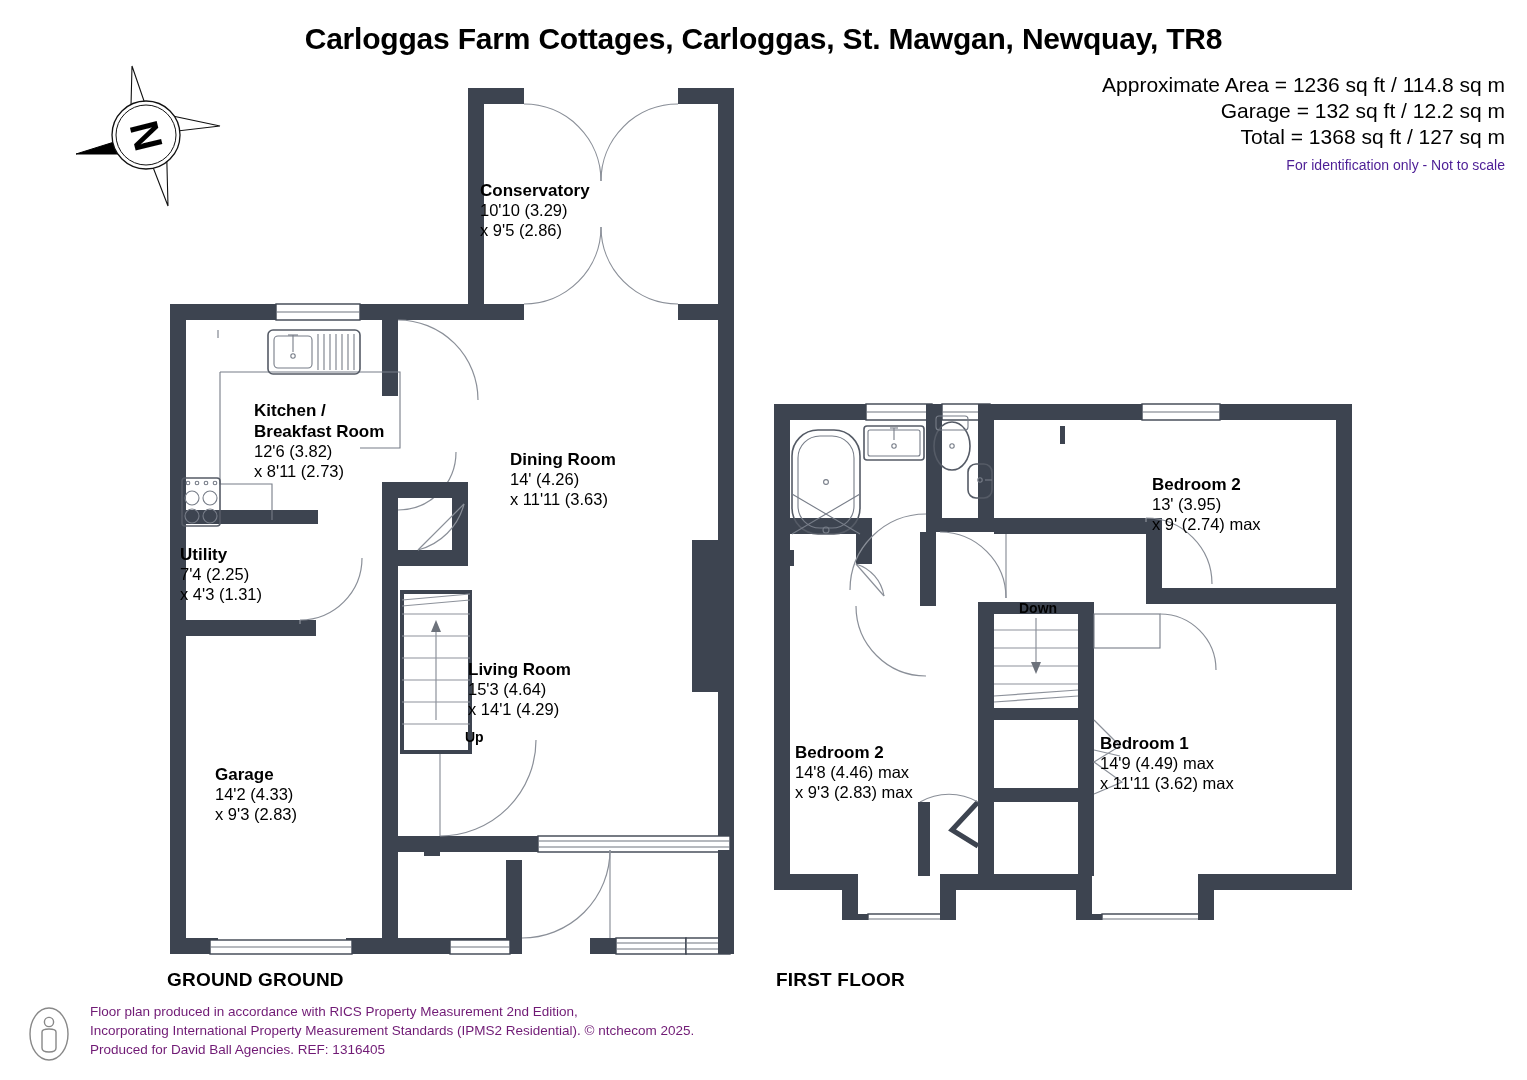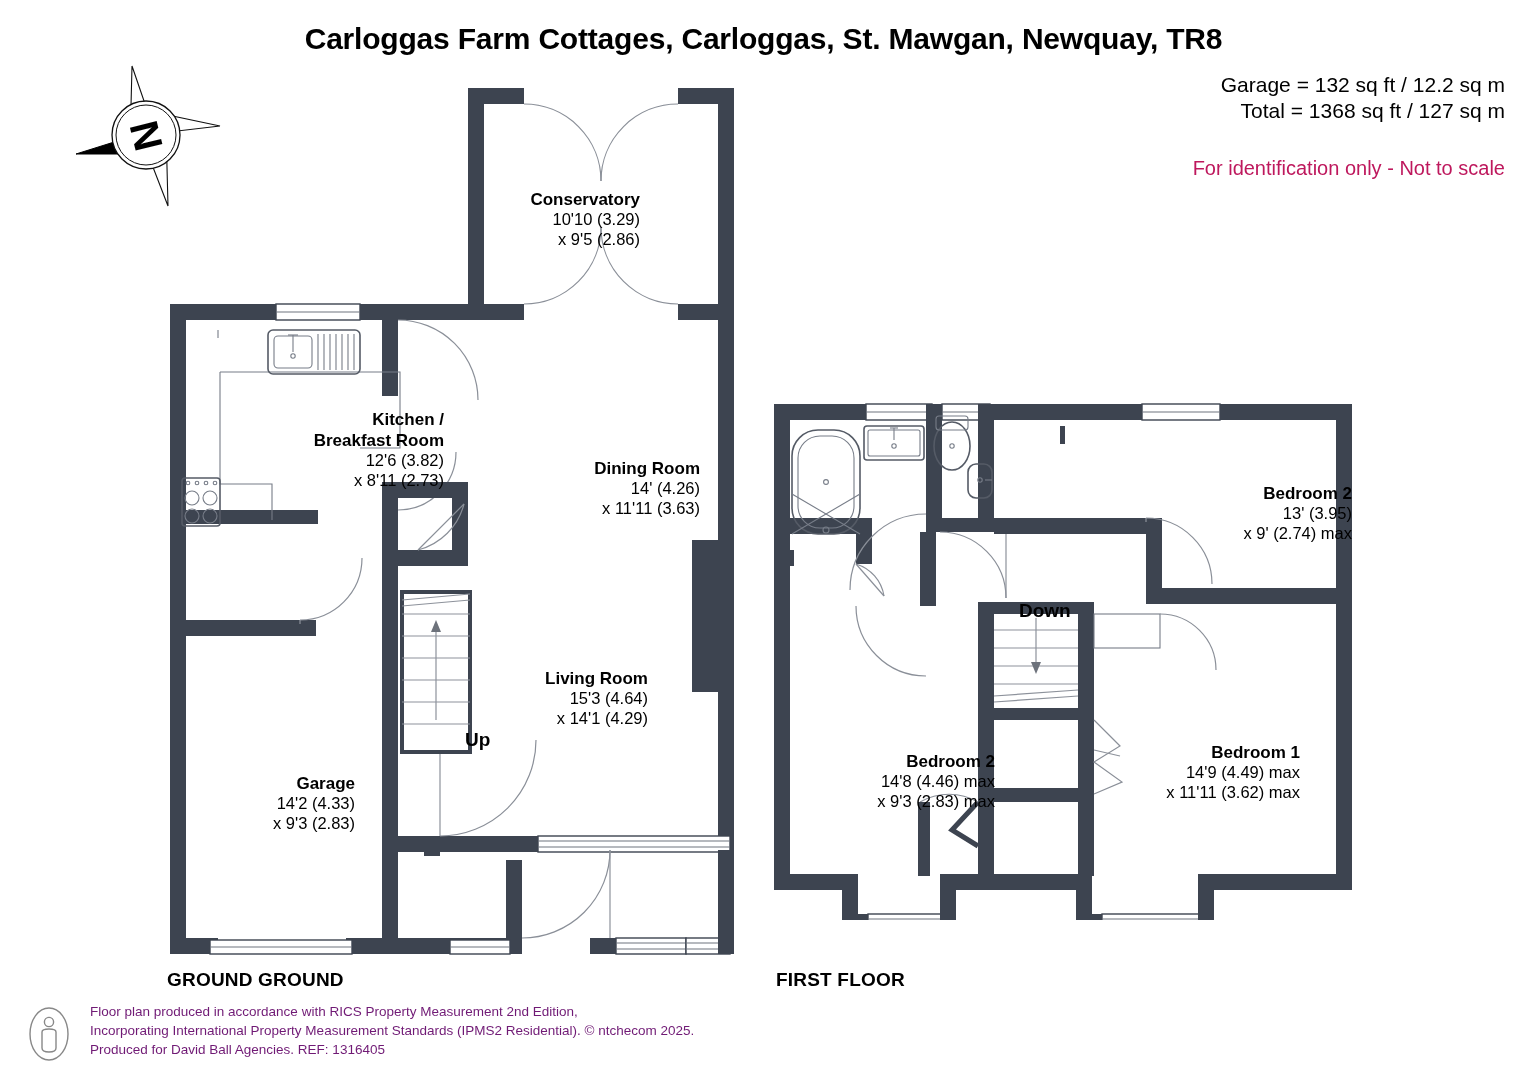--- a/index.html
+++ b/index.html
@@ -14,43 +14,42 @@
     font-size:30px;font-weight:bold;letter-spacing:-0.2px;
     font-family:"Liberation Sans", sans-serif;
   }
   .areas{
     position:absolute;right:22px;top:72px;text-align:right;
     font-size:21px;line-height:26px;font-family:"Liberation Sans", sans-serif;
   }
   .areas div{white-space:nowrap;}
   .notscale{
     position:absolute;right:22px;top:157px;text-align:center;
-    font-size:20px;font-family:"Liberation Sans", sans-serif;color:#be185d;
+    font-size:14px;font-family:"Liberation Sans", sans-serif;color:#4c1d95;
   }
 
   
   .compass{position:absolute;left:70px;top:58px;width:160px;height:155px;}
 
   
   .plan{position:absolute;}
   #ground-plan{left:150px;top:80px;}
   #first-plan{left:760px;top:390px;}
 
   
   .rlabel{
-    position:absolute;text-align:right;line-height:19.5px;
+    position:absolute;text-align:left;line-height:19.5px;
     font-size:16.5px;font-family:"Liberation Sans", sans-serif;
     white-space:nowrap;
-    margin-top:9px;
   }
   .rlabel .rn{font-weight:bold;font-size:17px;display:block;line-height:21px;}
   .rlabel .rd{display:block;}
 
   .stairlabel{
-    position:absolute;font-size:19px;font-weight:bold;
+    position:absolute;font-size:14px;font-weight:bold;
     font-family:"Liberation Sans", sans-serif;white-space:nowrap;
   }
 
   .floorlabel{
     position:absolute;font-size:19px;font-weight:bold;letter-spacing:0.2px;
     font-family:"Liberation Sans", sans-serif;white-space:nowrap;
   }
 
   
   .footer{position:absolute;left:28px;top:1002px;width:900px;height:70px;}
@@ -62,20 +61,21 @@
   .footer-text .ln{display:block;}
 </style>
 </head>
 <body>
 
 <div id="stage">
 
   <div class="title">Carloggas Farm Cottages, Carloggas, St. Mawgan, Newquay, TR8</div>
 
   <div class="areas">
+    <div>Approximate Area = 1236 sq ft / 114.8 sq m</div>
     <div>Garage = 132 sq ft / 12.2 sq m</div>
     <div>Total = 1368 sq ft / 127 sq m</div>
   </div>
   <div class="notscale">For identification only - Not to scale</div>
 
   <div class="compass">
     <svg width="160" height="155" viewBox="0 0 160 155">
 
       <g stroke="#111" stroke-width="1.1" fill="#ffffff">
         <path d="M 62 8 L 84 72 L 60 88 Z"></path>
@@ -263,20 +263,25 @@
     <span class="rd">12'6 (3.82)</span>
     <span class="rd">x 8'11 (2.73)</span>
   </div>
 
   <div class="rlabel" style="left:510px;top:449px;width:190px;">
     <span class="rn">Dining Room</span>
     <span class="rd">14' (4.26)</span>
     <span class="rd">x 11'11 (3.63)</span>
   </div>
 
+  <div class="rlabel" style="left:180px;top:544px;width:140px;">
+    <span class="rn">Utility</span>
+    <span class="rd">7'4 (2.25)</span>
+    <span class="rd">x 4'3 (1.31)</span>
+  </div>
 
   <div class="rlabel" style="left:468px;top:659px;width:180px;">
     <span class="rn">Living Room</span>
     <span class="rd">15'3 (4.64)</span>
     <span class="rd">x 14'1 (4.29)</span>
   </div>
 
   <div class="rlabel" style="left:215px;top:764px;width:140px;">
     <span class="rn">Garage</span>
     <span class="rd">14'2 (4.33)</span>

